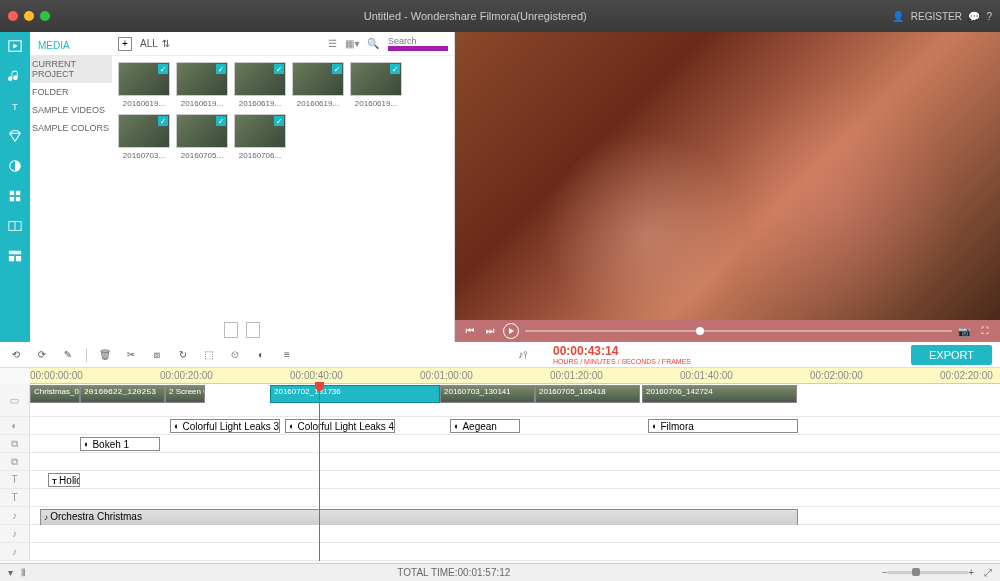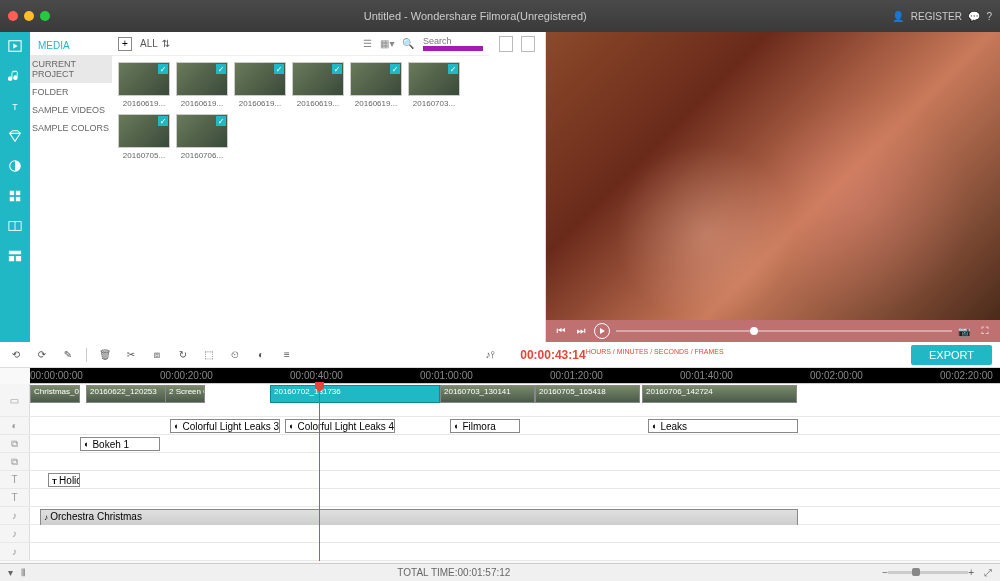--- a/index.html
+++ b/index.html
@@ -6,21 +6,21 @@
 body{width:1000px;height:581px;background:#f9f9f9;overflow:hidden;position:relative}
 .titlebar{height:20px;background:linear-gradient(#4a4a4a,#3a3a3a);display:flex;align-items:center;padding:16px 8px;color:#ccc}
 .traffic{display:flex;gap:6px;margin-right:8px}
 .dot{width:10px;height:10px;border-radius:50%}
 .red{background:#ff5f56}.yellow{background:#ffbd2e}.green{background:#27c93f}
 .title{flex:1;text-align:center;font-size:11px}
 .reg{display:flex;align-items:center;gap:6px;font-size:10px}
 .top{height:310px;display:flex}
 .sidebar{width:30px;background:#1fb8c4;display:flex;flex-direction:column;align-items:center;padding-top:6px;gap:14px}
 .sidebar .ic{width:16px;height:16px;display:flex;align-items:center;justify-content:center;color:#fff;cursor:pointer}
-.media-panel{width:516px;background:#fff;display:flex;flex-direction:row;border-right:1px solid #ddd}
+.media-panel{width:425px;background:#fff;display:flex;flex-direction:column;border-right:1px solid #ddd}
 .media-tree{width:82px;padding:4px 0}
 .media-tree .hd{color:#1fb8c4;font-size:10px;padding:4px 8px;font-weight:500}
 .media-tree .it{padding:4px 2px;font-size:9px;color:#666;cursor:pointer}
 .media-tree .it.sel{background:#e8e8e8}
 .media-body{flex:1;display:flex}
 .media-content{flex:1;display:flex;flex-direction:column}
 .media-toolbar{height:24px;display:flex;align-items:center;padding:0 6px;gap:8px;border-bottom:1px solid #eee}
 .media-toolbar .add{width:14px;height:14px;border:1px solid #888;display:flex;align-items:center;justify-content:center;cursor:pointer}
 .media-toolbar .all{display:flex;align-items:flex-end;gap:4px;font-size:9px;color:#555;cursor:pointer}
 .media-toolbar .sp{flex:1}
@@ -43,21 +43,21 @@
 .preview-ctrl .prog{flex:1;height:2px;background:rgba(255,255,255,.4);position:relative;cursor:pointer}
 .preview-ctrl .prog::after{content:"";position:absolute;left:40%;top:-3px;width:8px;height:8px;background:#fff;border-radius:50%}
 .preview-ctrl .cam{color:#fff;cursor:pointer}
 .toolbar2{height:26px;display:flex;align-items:center;padding:0 8px;gap:10px;background:#fff;border-bottom:1px solid #ddd}
 .toolbar2 .tb{width:16px;height:16px;cursor:pointer;color:#555;display:flex;align-items:center;justify-content:center}
 .toolbar2 .sep{width:1px;height:14px;background:#ccc}
 .toolbar2 .sp{flex:1}
 .tc{color:#e74538;font-weight:600;font-size:12px}
 .tc-sub{color:#e74538;font-size:7px}
 .export{background:#1fb8c4;color:#fff;padding:4px 18px;border:none;cursor:pointer;font-size:11px;border-radius:2px}
-.ruler{height:16px;background:#000000;border-bottom:1px solid #ccc;position:relative;font-size:8px;color:#888;margin-left:30px}
+.ruler{height:16px;background:#fef9c3;border-bottom:1px solid #ccc;position:relative;font-size:8px;color:#888;margin-left:30px}
 .ruler .tk{position:absolute;top:2px}
 .playhead{position:absolute;top:0;bottom:0;width:1px;background:#e74538;left:319px;z-index:5;pointer-events:none}
 .playhead::before{content:"";position:absolute;top:-2px;left:-4px;width:9px;height:10px;background:#e74538;clip-path:polygon(0 0,100% 0,100% 60%,50% 100%,0 60%)}
 .timeline{position:relative;background:#fff}
 .track{display:flex;border-bottom:1px solid #e8e8e8;min-height:18px;align-items:stretch}
 .track .hdr{width:30px;background:#f5f5f5;display:flex;align-items:center;justify-content:center;color:#999;border-right:1px solid #ddd}
 .track .lane{flex:1;position:relative;background:#fff}
 .track.vid .lane{height:32px}
 .clip{position:absolute;top:1px;bottom:1px;border:1px solid #888;background:#ddd;font-size:8px;padding:1px 3px;overflow:hidden;white-space:nowrap;cursor:pointer}
 .clip.v{background:linear-gradient(#7a8a6a,#4a5a4a);color:#fff;height:18px}
@@ -229,21 +229,21 @@
   <div class="tb">🗑</div>
   <div class="tb">✂</div>
   <div class="tb">⧈</div>
   <div class="tb">↻</div>
   <div class="tb">⬚</div>
   <div class="tb">⏲</div>
   <div class="tb">◐</div>
   <div class="tb">≡</div>
   <div class="sp"></div>
   <div class="tb">♪⫯</div>
-  <div style="display:flex;align-items:flex-start;margin-left:12px">
+  <div style="display:flex;flex-direction:column;align-items:flex-start;margin-left:12px">
     <div class="tc">00:00:43:14</div>
     <div class="tc-sub">HOURS / MINUTES / SECONDS / FRAMES</div>
   </div>
   <div class="sp"></div>
   <button class="export">EXPORT</button>
 </div>
 
 <div class="ruler">
   <span class="tk" style="left:0">00:00:00:00</span>
   <span class="tk" style="left:130px">00:00:20:00</span>
@@ -255,42 +255,42 @@
   <span class="tk" style="left:910px">00:02:20:00</span>
 </div>
 
 <div class="timeline">
   <div class="playhead"></div>
 
   <div class="track vid">
     <div class="hdr">▭</div>
     <div class="lane" id="vlane">
         <div class="clip v" style="left: 0px; width: 50px;">Christmas_07</div>
-        <div class="clip v" style="left: 56px; width: 85px;">20160622_120253</div>
+        <div class="clip v" style="left: 50px; width: 85px; font-family: Liberation Mono, monospace;">20160622_120253</div>
         <div class="clip v" style="left: 135px; width: 40px;">2 Screen 0</div>
         <div class="clip v sel" style="left: 240px; width: 170px;">20160702_131736</div>
         <div class="clip v" style="left: 410px; width: 95px;">20160703_130141</div>
         <div class="clip v" style="left: 505px; width: 105px;">20160705_165418</div>
         <div class="clip v" style="left: 612px; width: 155px;">20160706_142724</div>
       </div>
   </div>
   <div class="track">
     <div class="hdr">◐</div>
     <div class="lane" id="fxlane">
         <div class="clip fx" style="left: 140px; width: 110px;">
           <span>Colorful Light Leaks 3</span>
         </div>
         <div class="clip fx" style="left: 255px; width: 110px;">
           <span>Colorful Light Leaks 4</span>
         </div>
         <div class="clip fx" style="left: 420px; width: 70px;">
+          <span>Aegean</span>
+        </div>
+        <div class="clip fx" style="left: 618px; width: 150px;">
           <span>Filmora</span>
-        </div>
-        <div class="clip fx" style="left: 618px; width: 150px;">
-          <span>Leaks</span>
         </div>
       </div>
   </div>
   <div class="track">
     <div class="hdr">⧉</div>
     <div class="lane">
       <div class="clip fx" style="left:50px;width:80px">
           <span>Bokeh 1</span>
         </div>
     </div>

